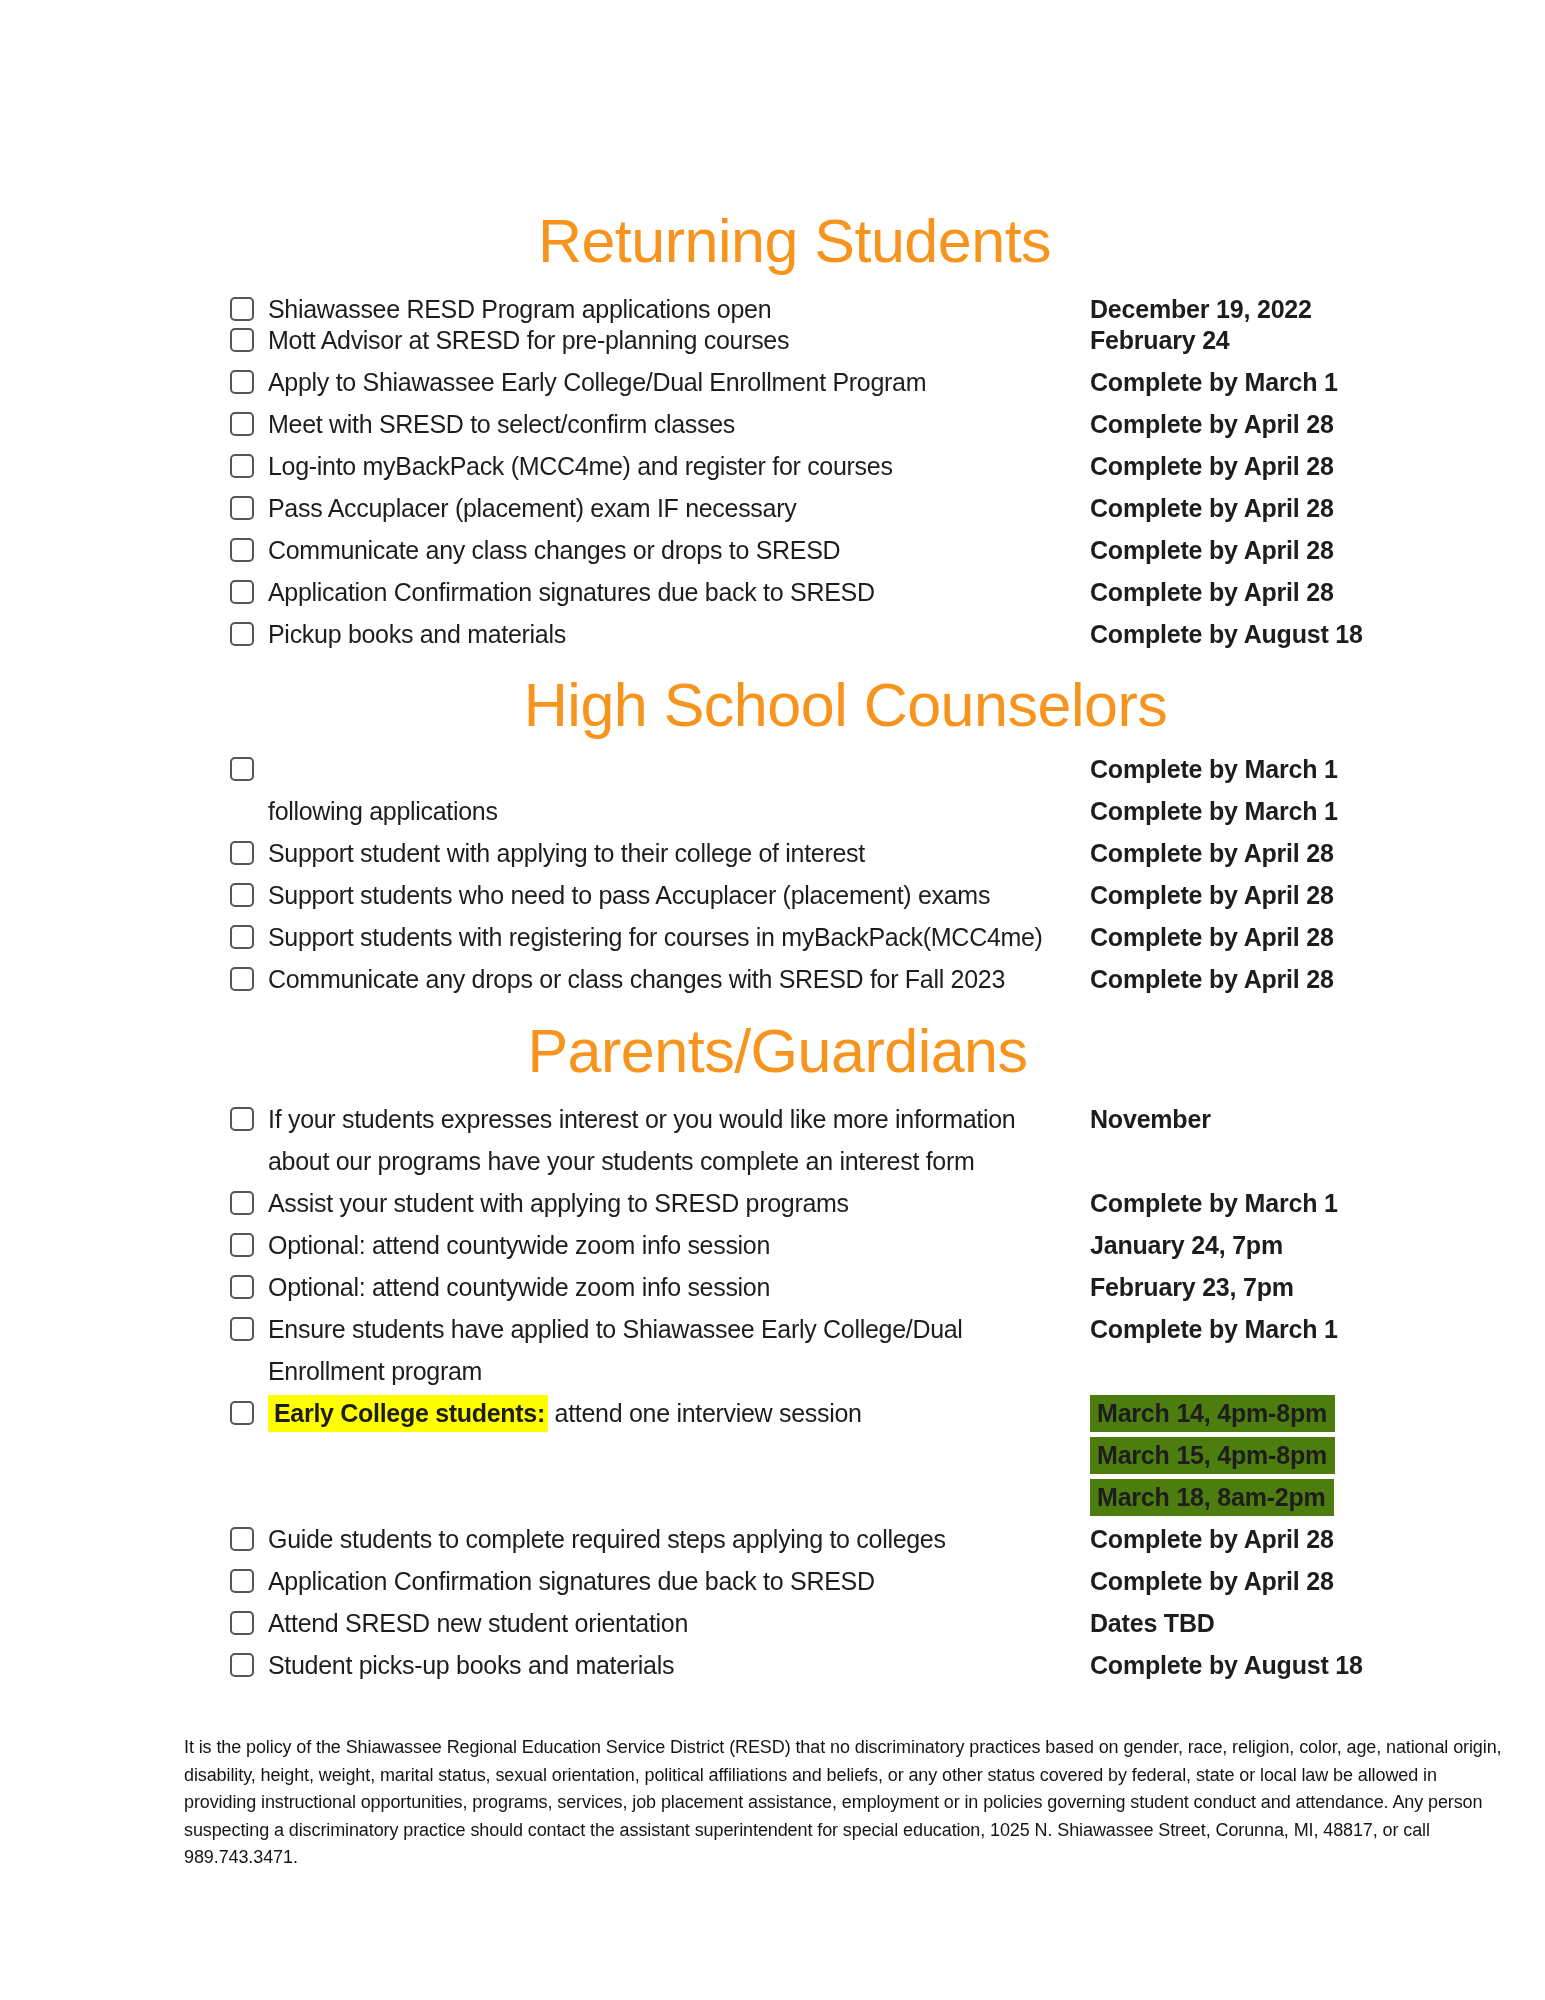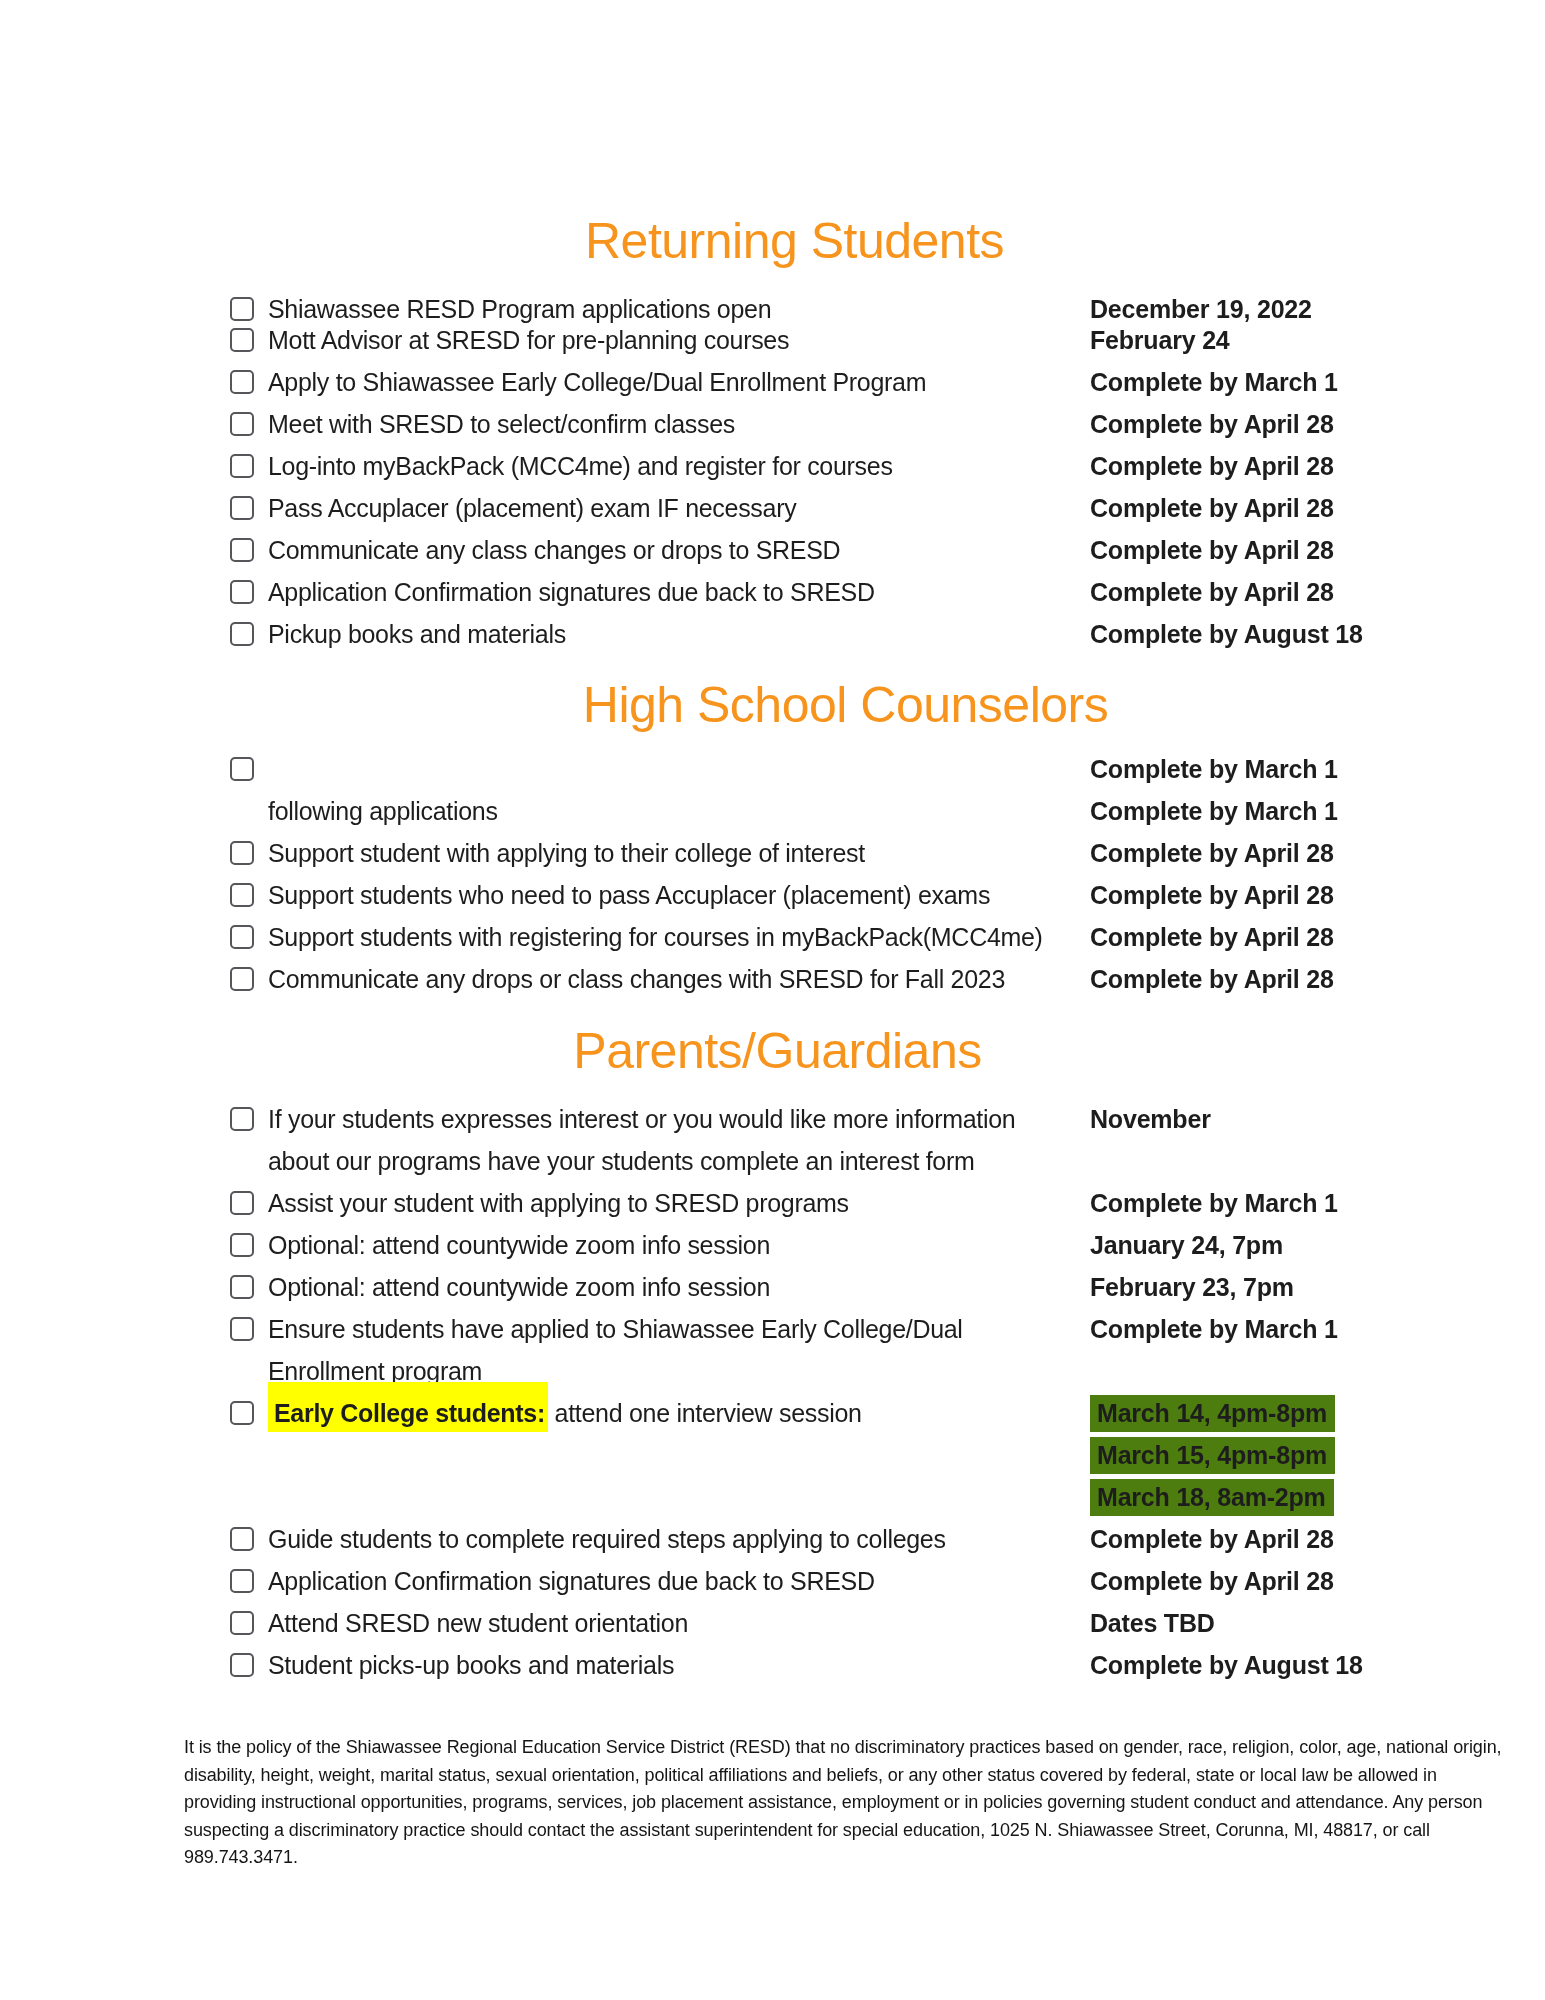--- a/index.html
+++ b/index.html
@@ -2,37 +2,37 @@
 <html><head>
 <meta charset="utf-8">
 <style>
   html,body{margin:0;padding:0;}
   body{
     width:1545px;height:2000px;background:#ffffff;overflow:hidden;
     font-family:"Liberation Sans",sans-serif;color:#1d1d1d;
   }
   main{padding:212px 0 0 178px;box-sizing:border-box;}
   .sec-title{
-    font-size:50px;line-height:58px;font-weight:400;color:#F7941D;
+    font-size:61px;line-height:58px;font-weight:400;color:#F7941D;
     text-align:center;margin:0;letter-spacing:-0.5px;width:1189px;position:relative;
   }
   section:nth-of-type(1) .sec-title{transform:translateX(22px);margin-bottom:18px;}
   section:nth-of-type(2) .sec-title{transform:translateX(73px);margin-top:21px;margin-bottom:14px;}
   section:nth-of-type(3) .sec-title{transform:translateX(5px);margin-top:22px;margin-bottom:18px;}
   .rows{position:relative;}
   .row{position:relative;min-height:42px;line-height:42px;font-size:25px;}
   .row.tight{margin-top:-11px;}
   .cb{
     position:absolute;left:52px;top:9px;width:24px;height:24px;box-sizing:border-box;
     border:2.5px solid #55565a;border-radius:5px;background:#ffffff;
   }
   .row.indent .cb{left:152px;}
   .label{display:inline-block;margin-left:90px;letter-spacing:-0.3px;}
   .row.indent .label{margin-left:192px;}
-  .hl-label{background:#ffff00;font-weight:bold;padding:17px 3px 5px 6px;}
+  .hl-label{background:#ffff00;font-weight:bold;padding:4px 3px 5px 6px;}
   .due{position:absolute;left:912px;top:0;white-space:nowrap;letter-spacing:-0.2px;font-weight:bold;}
   .due.dhl > span{background:#4d7c0f;padding:4px 8px 5px 7px;}
   #footer{margin-top:48px;font-size:18px;line-height:27.5px;color:#151515;letter-spacing:-0.1px;}
   #footer div{white-space:nowrap;margin-left:6px;}
 </style>
 </head>
 <body>
 
 <main>
   <div id="doc-sections">

